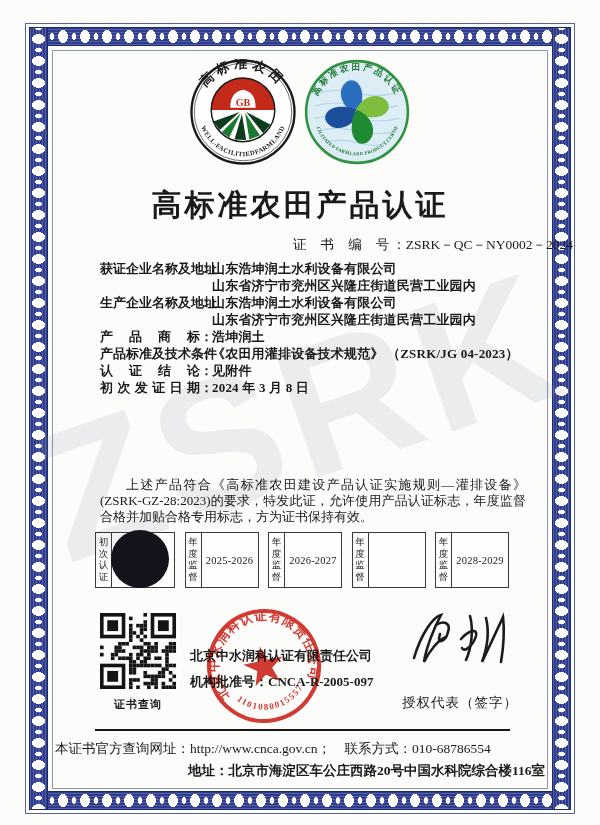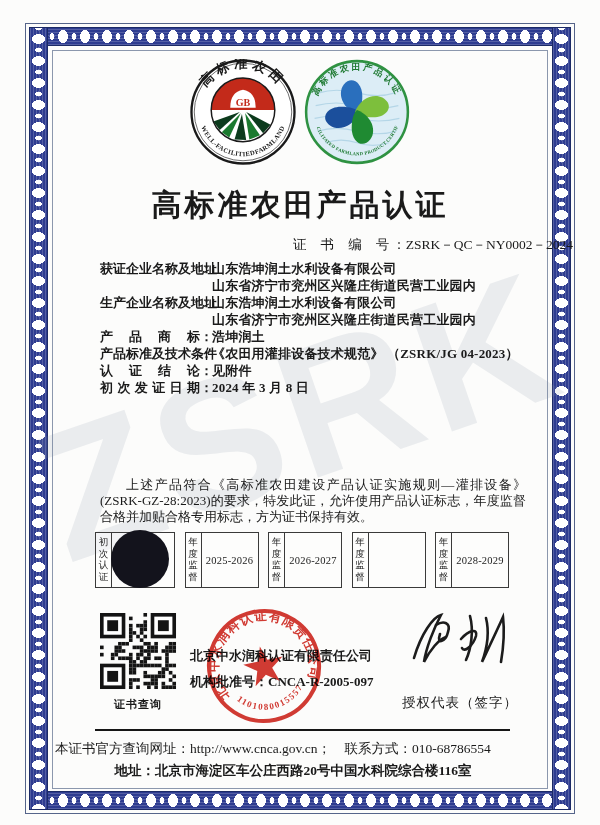--- a/index.html
+++ b/index.html
@@ -55,21 +55,21 @@
 
   .qr{left:98px;top:611px;}
   .qr-caption{left:98px;top:697px;width:80px;text-align:center;font-size:11px;font-weight:bold;letter-spacing:1px;}
   .issuer{left:190px;top:643px;font-size:13px;font-weight:bold;line-height:26px;white-space:nowrap;}
   .stamp{left:194px;top:596px;mix-blend-mode:multiply;opacity:.9;}
   .sig{left:406px;top:604px;}
   .sig-label{left:402px;top:694px;font-size:13.5px;letter-spacing:1px;font-weight:500;}
 
   .rule{left:95px;top:729px;width:415px;border-top:2px solid #161616;}
   .footer1{top:740px;left:55px;right:55px;text-align:left;font-weight:normal;font-size:13.5px;white-space:nowrap;}
-  .footer2{top:762px;left:41px;right:55px;text-align:center;font-weight:bold;font-size:13.5px;white-space:nowrap;}
+  .footer2{top:762px;left:41px;right:55px;text-align:right;font-weight:bold;font-size:13.5px;white-space:nowrap;}
 </style>
 </head>
 <body>
 
 <div class="page">
 
   <div class="line-outer"></div>
   <div class="band top"></div>
   <div class="band bottom"></div>
   <div class="band v left"></div>

